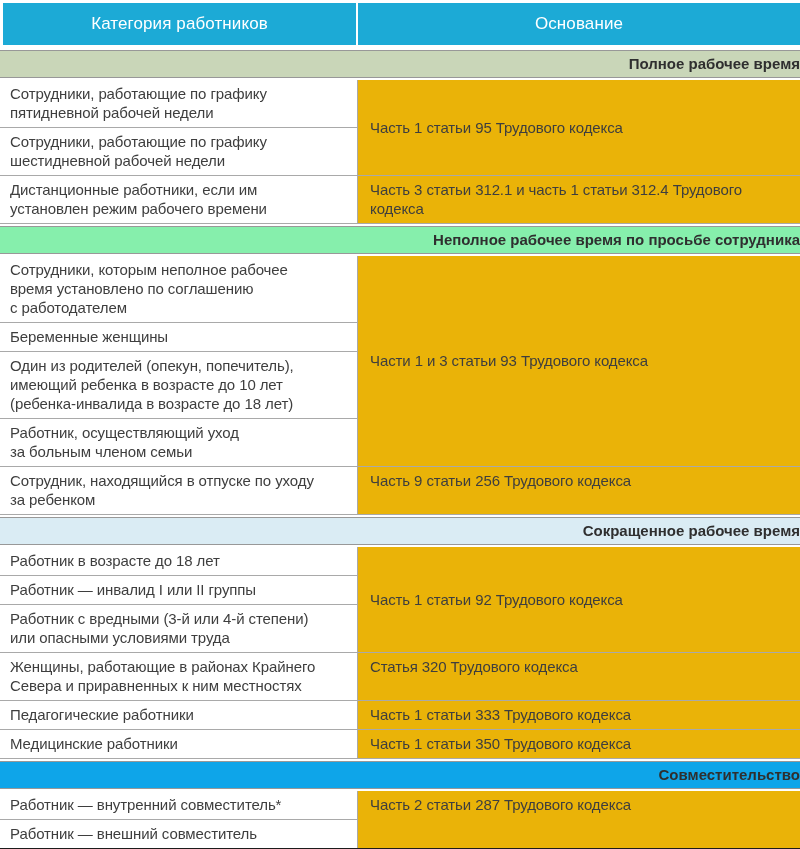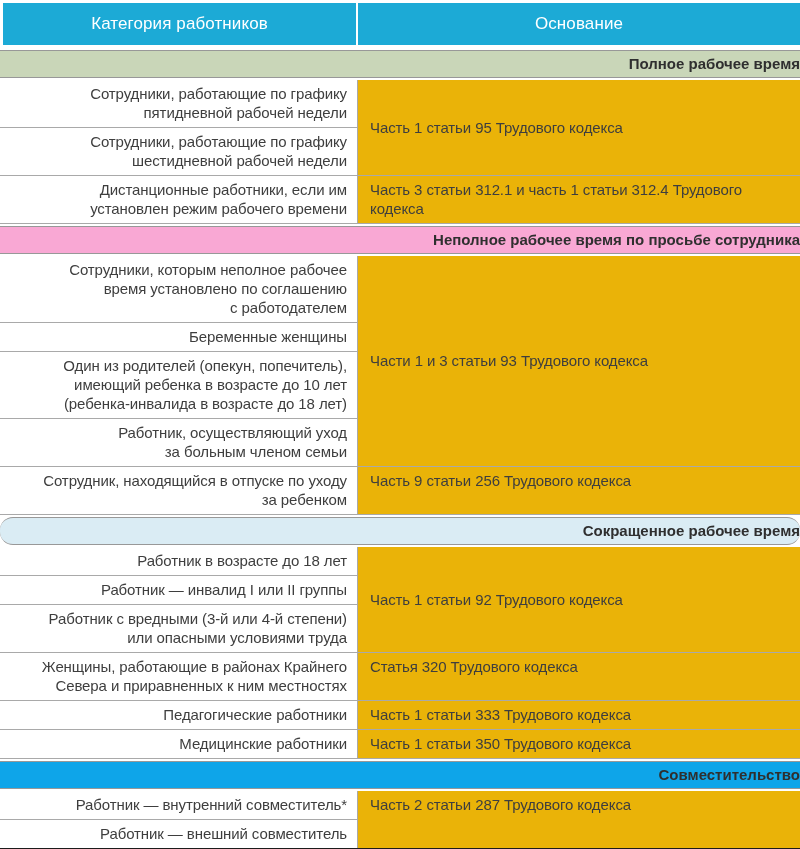--- a/index.html
+++ b/index.html
@@ -40,21 +40,20 @@
     line-height: 19px;
     vertical-align: top;
     letter-spacing: -0.1px;
   }
   td.cat {
     padding: 4px 10px 5px 10px;
     border-right: 1px solid #a9a9a9;
     border-bottom: 1px solid #a9a9a9;
     white-space: pre-line;
     background: #ffffff;
-    text-align: right;
   }
   td.basis {
     padding: 4px 12px 5px 12px;
     border-bottom: 1px solid #a9a9a9;
     white-space: pre-line;
     background: #eab308;
   }
   td.vmid { vertical-align: middle; }
   td.no-bb { border-bottom: none; }
 
@@ -66,22 +65,22 @@
     border-top: 1px solid #989898;
     border-bottom: 1px solid #989898;
     text-align: right;
     font-weight: bold;
     font-size: 15px;
     color: #2f2f2f;
     padding: 3px 0 4px 0;
     letter-spacing: 0;
   }
   .band-green { background: #c9d6b8; }
-  .band-yellow { background: #f9a8d4; padding-left: 35px; }
-  .band-blue { background: #daecf4; border-radius: 13px; }
+  .band-yellow { background: #86efac; padding-left: 35px; }
+  .band-blue { background: #daecf4; }
   .band-peri { background: #0ea5e9; }
 </style>
 </head>
 <body>
 
 <table class="worktime">
   <colgroup>
     <col class="c-left">
     <col class="c-right">
   </colgroup>

